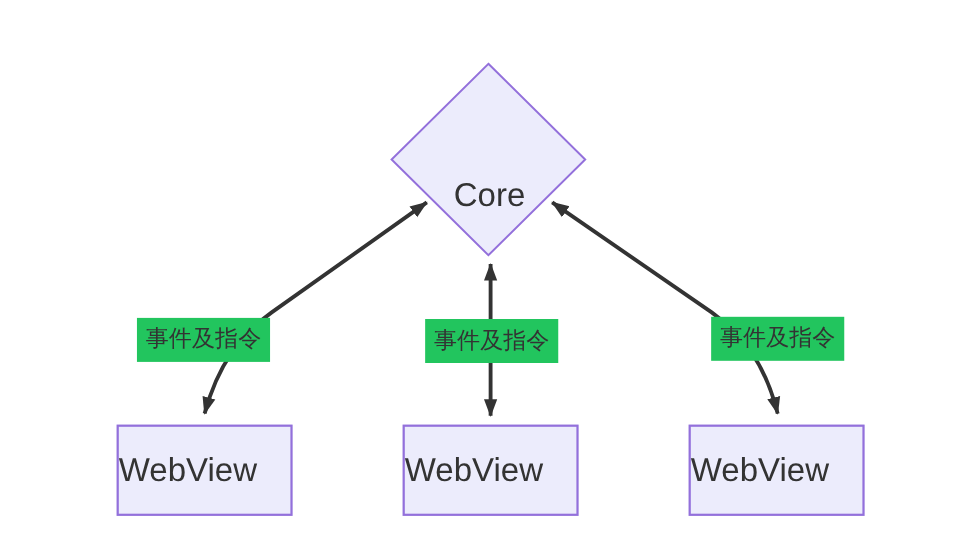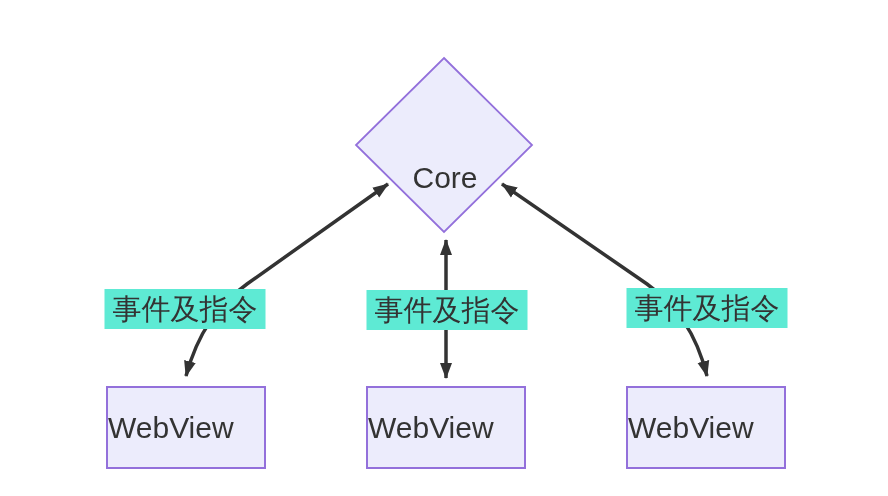--- a/index.html
+++ b/index.html
@@ -49,23 +49,23 @@
     border: 2px solid #9370DB;
     display: flex;
     align-items: center;
     justify-content: flex-start;
     color: #333333;
     font-size: 30px;
   }
   .edge-label {
     position: absolute;
     transform: translate(-50%, -50%);
-    background: #5eead4;
+    background: #22c55e;
     color: #333333;
-    font-size: 29px;
+    font-size: 21px;
     line-height: 36px;
     padding: 2px 8px;
     white-space: nowrap;
   }
 </style>
 </head>
 <body>
 
 <div class="canvas">
 

